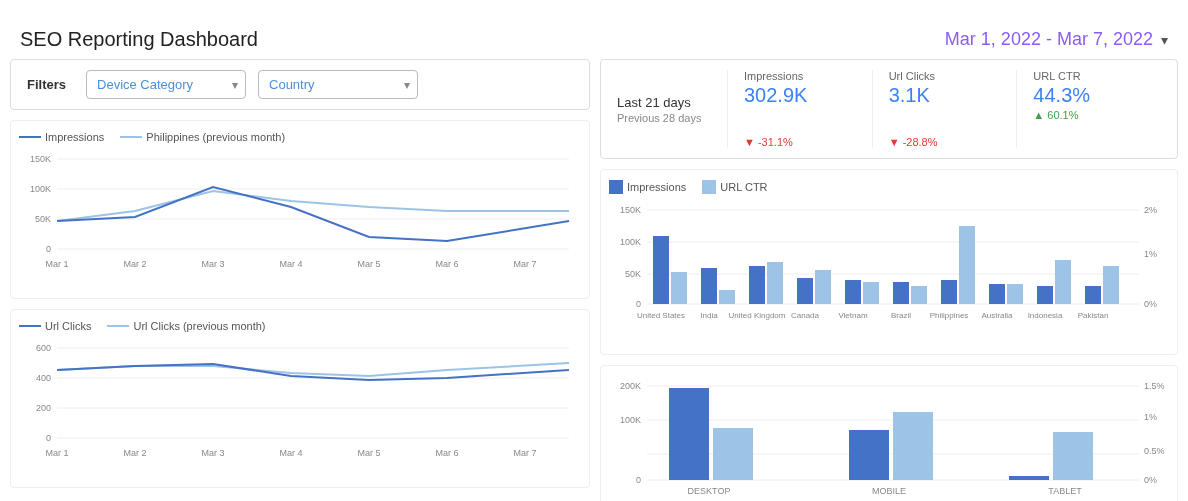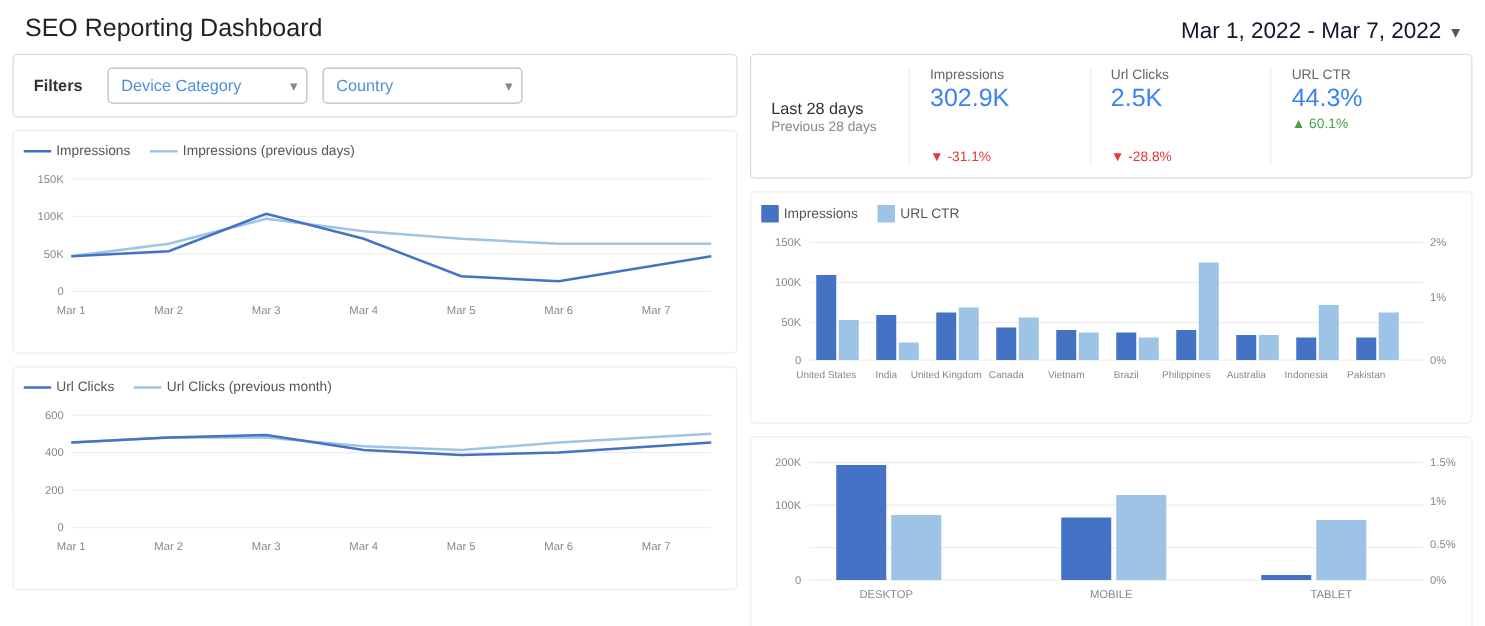--- a/index.html
+++ b/index.html
@@ -1,19 +1,19 @@
 <!DOCTYPE html>
 <html><head>
   <meta charset="utf-8">
   <style>
     * { box-sizing: border-box; margin: 0; padding: 0; }
     body { font-family: Arial, sans-serif; background: #fff; color: #333; font-size: 12px; width: 1188px; height: 501px; overflow: hidden; }
-    .header { display: flex; justify-content: space-between; align-items: flex-end; padding: 12px 20px 8px 20px; }
+    .header { display: flex; justify-content: space-between; align-items: center; padding: 12px 20px 8px 20px; margin-top: 16px; }
     .header-title { font-size: 20px; font-weight: 400; color: #222; }
-    .header-date { font-size: 18px; color: #0f172a; display: flex; align-items: center; gap: 8px; }
+    .header-date { font-size: 18px; color: #8b5cf6; display: flex; align-items: center; gap: 8px; }
     .header-date-arrow { color: #555; font-size: 14px; cursor: pointer; }
     .main { display: flex; gap: 0; padding: 0 10px; }
     .left-panel { width: 580px; flex-shrink: 0; }
     .right-panel { flex: 1; padding-left: 10px; }
     .filters-bar { border: 1px solid #ddd; border-radius: 4px; padding: 10px 16px; margin-bottom: 10px; display: flex; align-items: center; gap: 12px; background: #fff; }
     .filters-label { font-weight: 600; font-size: 13px; margin-right: 8px; }
     .filter-dropdown-wrap { position: relative; display: inline-block; }
     .filter-dropdown-wrap select { border: 1px solid #bbb; border-radius: 4px; padding: 6px 28px 6px 10px; font-size: 13px; color: #4a90d9; background: #fff; appearance: none; cursor: pointer; min-width: 160px; }
     .filter-dropdown-wrap::after { content: '▾'; position: absolute; right: 8px; top: 50%; transform: translateY(-50%); color: #888; pointer-events: none; font-size: 12px; }
     .chart-container { border: 1px solid #eee; border-radius: 4px; padding: 10px 8px 6px 8px; margin-bottom: 10px; background: #fff; }
@@ -63,21 +63,21 @@
     </div>
 
     <div class="chart-container">
       <div class="chart-legend">
         <div class="legend-item">
           <span class="legend-line"></span>
           <span>Impressions</span>
         </div>
         <div class="legend-item">
           <span class="legend-line-light"></span>
-          <span>Impressions (previous days)</span>
+          <span>Philippines (previous month)</span>
         </div>
       </div>
       <svg width="556" height="140">
 
         <line x1="38" y1="10" x2="550" y2="10" stroke="#eee" stroke-width="1"></line>
         <line x1="38" y1="40" x2="550" y2="40" stroke="#eee" stroke-width="1"></line>
         <line x1="38" y1="70" x2="550" y2="70" stroke="#eee" stroke-width="1"></line>
         <line x1="38" y1="100" x2="550" y2="100" stroke="#eee" stroke-width="1"></line>
 
         <text x="32" y="13" text-anchor="end" font-size="9" fill="#888">150K</text>
@@ -131,31 +131,31 @@
         <text x="428" y="118" text-anchor="middle" font-size="9" fill="#888">Mar 6</text>
         <text x="506" y="118" text-anchor="middle" font-size="9" fill="#888">Mar 7</text>
       </svg>
     </div>
   </div>
 
   <div class="right-panel">
 
     <div class="stats-box">
       <div class="stats-period">
-        <span class="stats-period-main">Last 28 days</span>
+        <span class="stats-period-main">Last 21 days</span>
         <span class="stats-period-sub">Previous 28 days</span>
       </div>
       <div class="stats-metric">
         <span class="stats-metric-label">Impressions</span>
         <span class="stats-metric-value">302.9K</span>
         <span class="stats-metric-change change-down">▼ <span>-31.1%</span></span>
       </div>
       <div class="stats-metric">
         <span class="stats-metric-label">Url Clicks</span>
-        <span class="stats-metric-value">2.5K</span>
+        <span class="stats-metric-value">3.1K</span>
         <span class="stats-metric-change change-down">▼ <span>-28.8%</span></span>
       </div>
       <div class="stats-metric">
         <span class="stats-metric-label">URL CTR</span>
         <span class="stats-metric-value">44.3%</span>
         <span class="stats-metric-change change-up">▲ <span>60.1%</span></span>
       </div>
     </div>
 
     <div class="chart-container">

